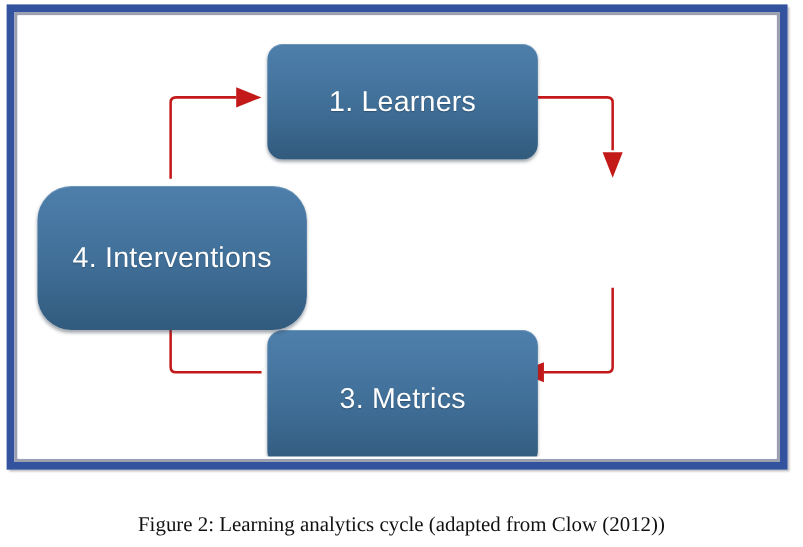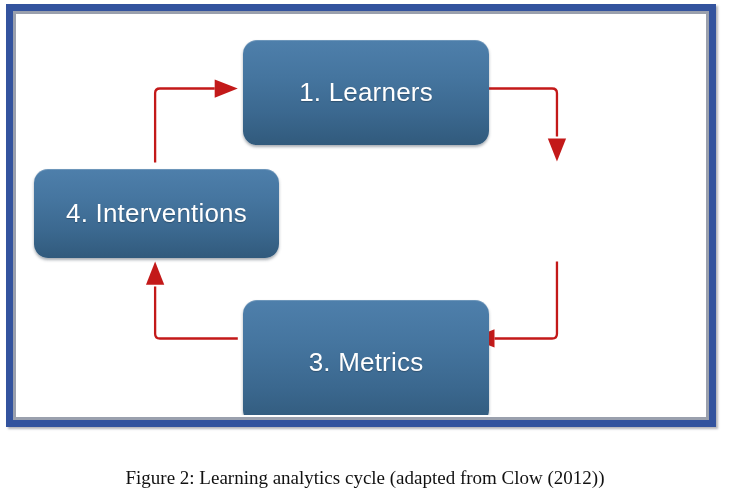--- a/index.html
+++ b/index.html
@@ -73,21 +73,21 @@
     color: #ffffff;
     font-size: 26px;
     font-weight: 400;
     letter-spacing: 0.2px;
     text-shadow: 0 1px 1px rgba(20,35,50,0.35);
     user-select: none;
   }
   #node-learners      { left: 225px; top:  24px; width: 246px; height: 105px; }
   #node-data          { left: 436px; top: 152px; width: 245px; height: 105px; }
   #node-metrics       { left: 225px; top: 284px; width: 246px; height: 124px; }
-  #node-interventions { left:  16px; top: 153px; width: 245px; height: 89px; }
+  #node-interventions { left:  16px; top: 153px; width: 245px; height: 131px; border-radius: 31px; }
 
   
   #figure-caption {
     position: absolute;
     left: 0;
     top: 467px;
     width: 730px;
     text-align: center;
     font-family: "Liberation Serif", serif;
     font-size: 19px;

